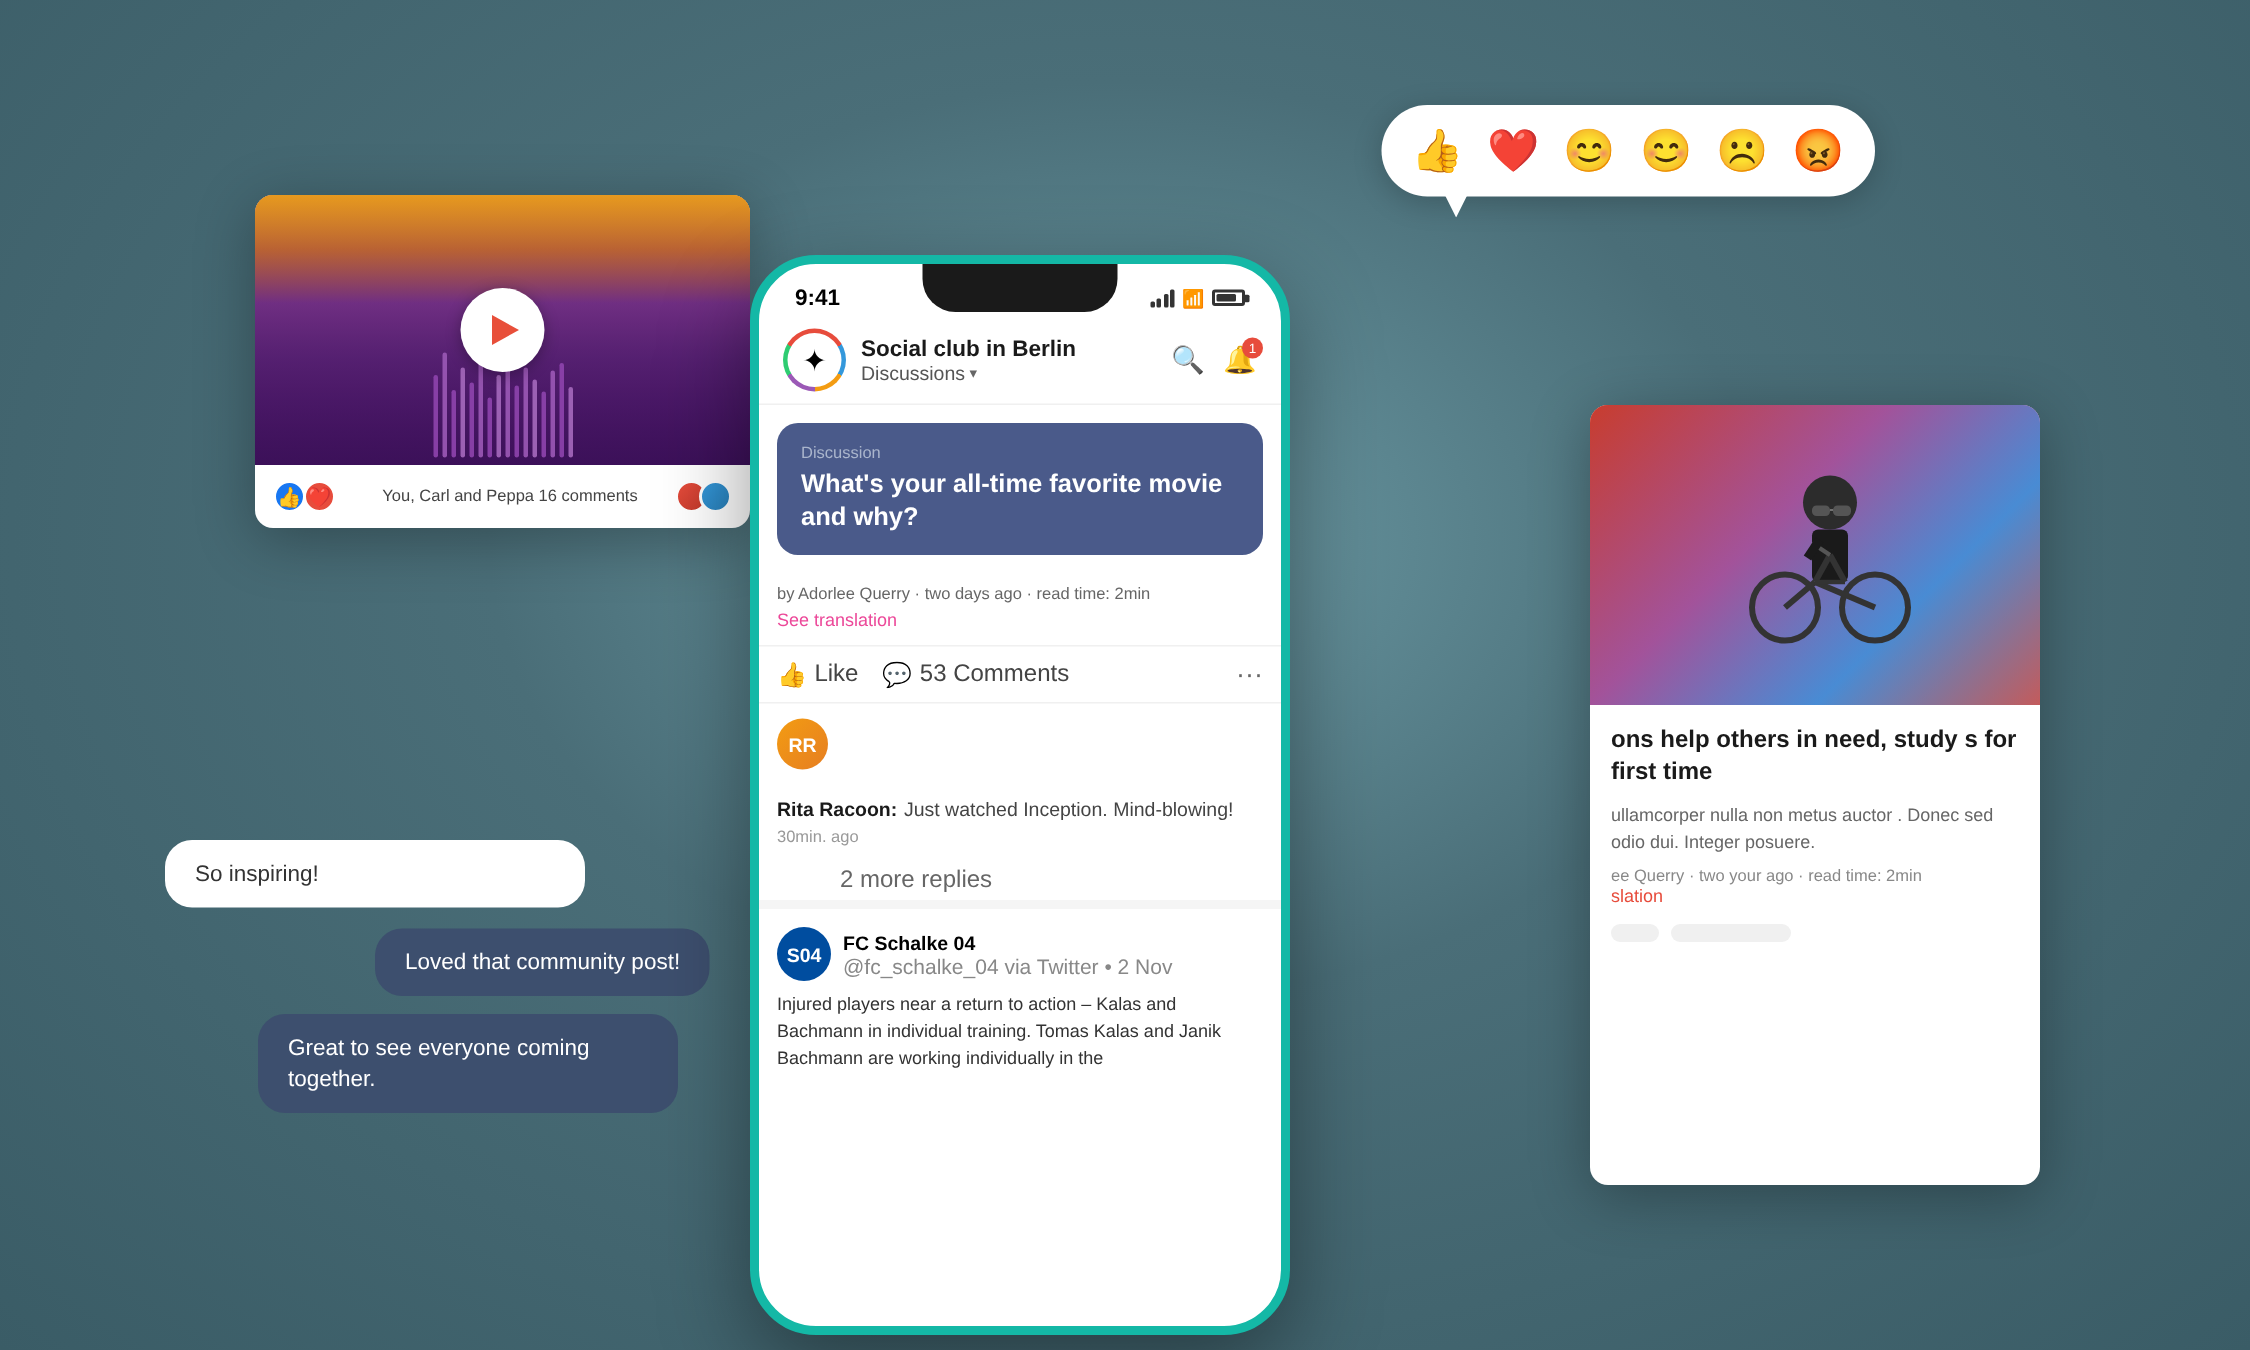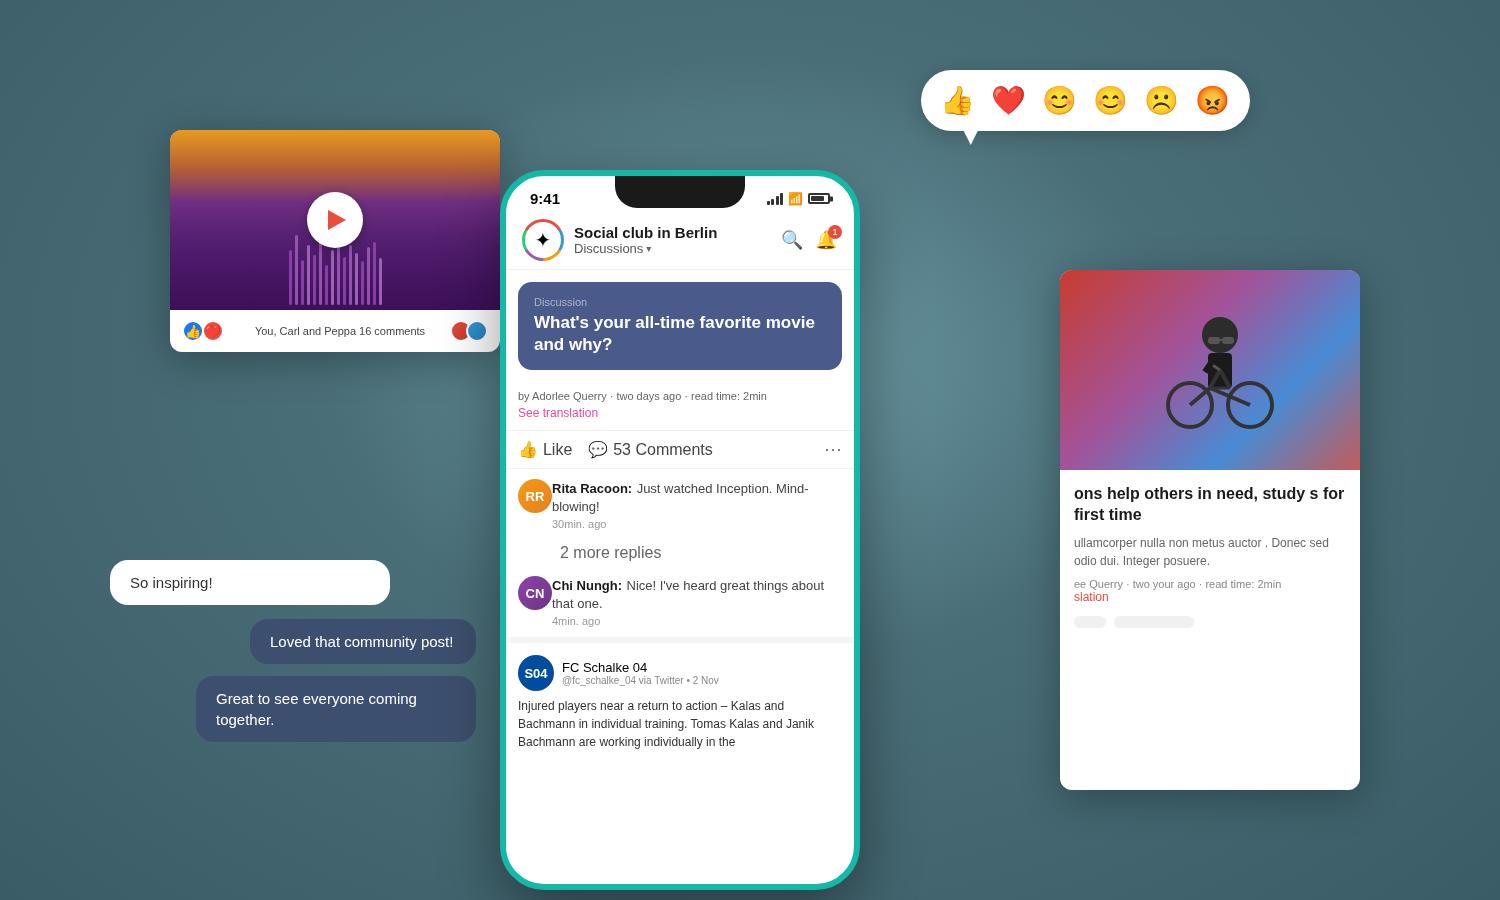--- a/index.html
+++ b/index.html
@@ -152,21 +152,21 @@
     .bubble-so-inspiring {
       margin-left: 0;
       margin-bottom: 14px;
     }
 
     .bubble-loved {
       margin-left: 140px;
     }
 
     .bubble-great {
-      margin-left: 86px;
+      margin-left: 62px;
     }
 
     
     .phone-wrapper {
       position: absolute;
       left: 500px;
       top: 170px;
       z-index: 5;
     }
 
@@ -404,22 +404,23 @@
     .more-btn {
       margin-left: auto;
       color: #666;
       cursor: pointer;
       font-size: 18px;
     }
 
     
     .comment {
       display: flex;
-      gap: 0;
+      gap: 18px;
       padding: 10px 12px;
+      flex-direction: column;
     }
 
     .comment-avatar {
       width: 34px;
       height: 34px;
       border-radius: 50%;
       flex-shrink: 0;
       background: linear-gradient(135deg, #f39c12, #e67e22);
       display: flex;
       align-items: center;
@@ -463,22 +464,22 @@
       border-radius: 50%;
       background: #004d9f;
       display: flex;
       align-items: center;
       justify-content: center;
       color: white;
       font-weight: 700;
       font-size: 13px;
     }
 
-    .twitter-name { font-size: 13px; font-weight: 400; }
-    .twitter-handle { font-size: 10px; color: #888; }
+    .twitter-name { font-size: 13px; font-weight: 700; }
+    .twitter-handle { font-size: 14px; color: #888; }
 
     .twitter-text {
       font-size: 12px;
       color: #333;
       line-height: 1.5;
     }
 
     
     .emoji-bubble {
       position: absolute;
@@ -730,28 +731,20 @@
           <span class="comment-name">Rita Racoon:</span>
           <span class="comment-text">Just watched Inception. Mind-blowing!</span>
           <div class="comment-time">30min. ago</div>
         </div>
       </div>
 
       <div class="more-replies">
         <span>2 more replies</span>
       </div>
 
-      <div class="comment">
-        <div class="comment-avatar comment-avatar-chi">CN</div>
-        <div class="comment-body">
-          <span class="comment-name">Chi Nungh:</span>
-          <span class="comment-text">Nice! I've heard great things about that one.</span>
-          <div class="comment-time">4min. ago</div>
-        </div>
-      </div>
 
       <div class="twitter-post">
         <div class="twitter-header">
           <div class="twitter-avatar">S04</div>
           <div>
             <div class="twitter-name">FC Schalke 04</div>
             <div class="twitter-handle">@fc_schalke_04 via Twitter • 2 Nov</div>
           </div>
         </div>
         <div class="twitter-text">Injured players near a return to action – Kalas and Bachmann in individual training. Tomas Kalas and Janik Bachmann are working individually in the</div>

